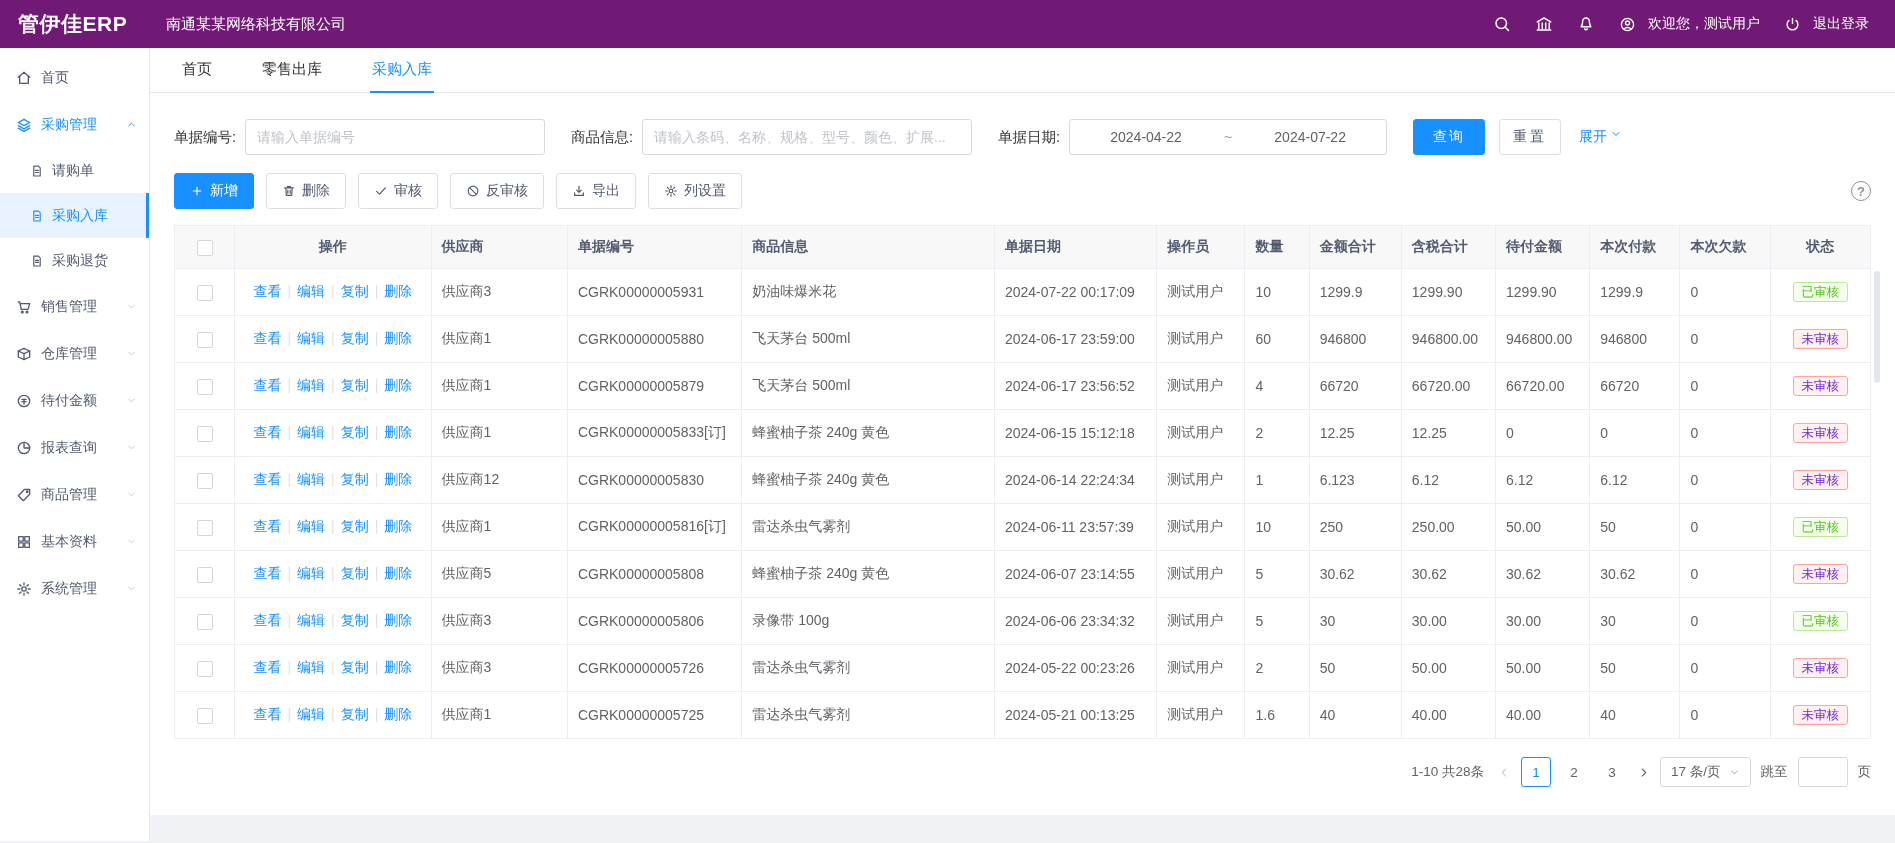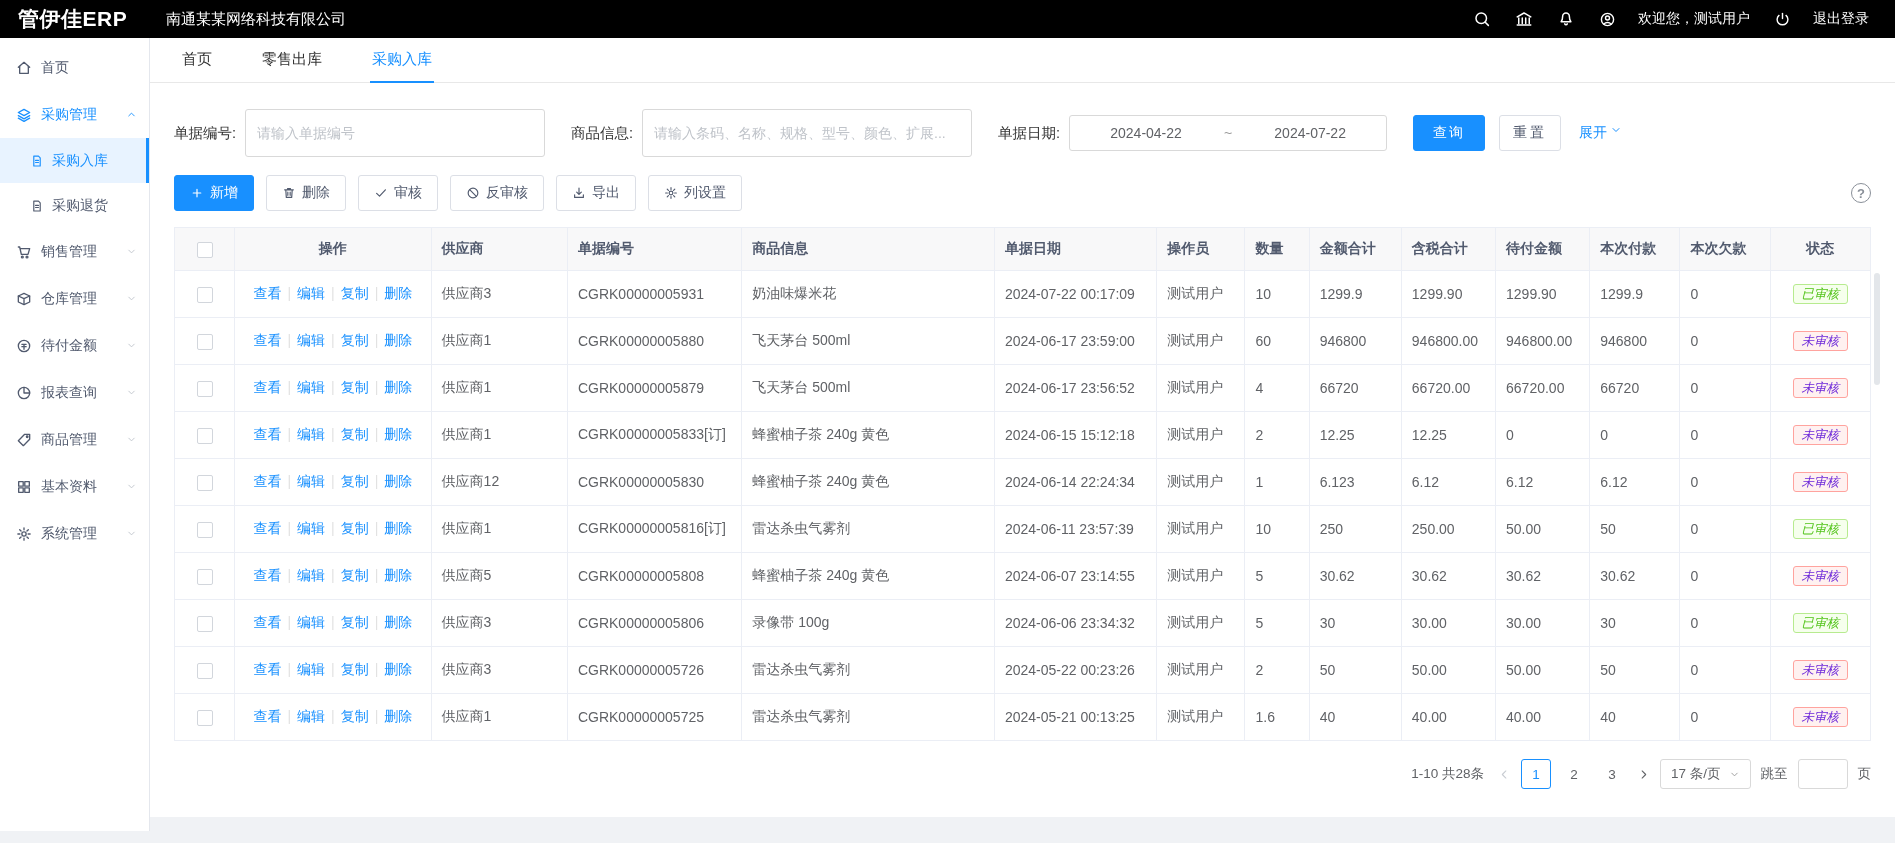--- a/index.html
+++ b/index.html
@@ -1,26 +1,26 @@
 <!DOCTYPE html>
 <html><head>
 <meta charset="utf-8">
 <style>
 * { box-sizing:border-box; margin:0; padding:0; }
 html,body { width:1895px; height:843px; overflow:hidden; }
 body { font-family:"Liberation Sans","DejaVu Sans",sans-serif; background:#f0f2f5; color:#333; font-size:14px; }
 
 
-.topbar { height:38px; background:#000000; display:flex; align-items:center; color:#fff; }
+.topbar { height:48px; background:#701a75; display:flex; align-items:center; color:#fff; }
 .logo { width:150px; padding-left:18px; font-size:21px; font-weight:bold; letter-spacing:.5px; flex:none; white-space:nowrap; }
 .company { margin-left:16px; font-size:15px; }
 .top-right { margin-left:auto; display:flex; align-items:center; gap:24px; padding-right:26px; font-size:14px; }
 .top-icon { display:inline-flex; cursor:pointer; color:#fff; }
 .top-icon svg { width:18px; height:18px; }
-.top-user,.top-logout { display:inline-flex; align-items:center; gap:22px; cursor:pointer; white-space:nowrap; }
+.top-user,.top-logout { display:inline-flex; align-items:center; gap:12px; cursor:pointer; white-space:nowrap; }
 .top-user svg,.top-logout svg { width:17px; height:17px; }
 
 
 .layout { display:flex; height:793px; }
 .sidebar { width:150px; flex:none; background:#fff; border-right:1px solid #e4e7ed; padding-top:6px; overflow:hidden; }
 .menu-item { height:47px; display:flex; align-items:center; padding:0 12px 0 16px; gap:9px; font-size:14px; color:#515a6e; cursor:pointer; }
 .menu-item.open { color:#1890ff; }
 .mi { display:inline-flex; flex:none; }
 .mi svg { width:16px; height:16px; }
 .mlabel { white-space:nowrap; }
@@ -35,21 +35,21 @@
 .main { flex:1; display:flex; flex-direction:column; min-width:0; background:#f0f2f5; }
 .tabbar { background:#fff; border-bottom:1px solid #e8e8e8; padding:0 0 0 30px; display:flex; height:45px; flex:none; }
 .tab { display:flex; align-items:center; padding:0 2px; margin-right:46px; font-size:15px; color:#333; cursor:pointer; border-bottom:2px solid transparent; margin-bottom:-1px; }
 .tab.active { color:#1890ff; border-bottom-color:#1890ff; }
 
 .content { background:#fff; padding:18px 24px 0; position:relative; flex:none; }
 
 
 .filters { display:flex; align-items:center; margin-top:8px; }
 .f-label { font-size:14.5px; color:#333; margin-right:9px; white-space:nowrap; }
-.text-input { height:48px; border:1px solid #d9d9d9; border-radius:3px; padding:0 11px; font-size:14px; color:#606266; outline:none; font-family:inherit; background:#fff; }
+.text-input { height:36px; border:1px solid #d9d9d9; border-radius:3px; padding:0 11px; font-size:14px; color:#606266; outline:none; font-family:inherit; background:#fff; }
 .text-input::placeholder { color:#bfc3c9; }
 .input-docno { width:300px; margin-right:26px; }
 .input-product { width:330px; margin-right:26px; }
 .date-range { width:318px; height:36px; border:1px solid #d9d9d9; border-radius:3px; display:flex; align-items:center; margin-right:26px; color:#606266; background:#fff; }
 .date-range .dval { flex:1; text-align:center; font-size:14px; cursor:pointer; }
 .date-range .dsep { color:#999; padding:0 2px; }
 .btn { height:36px; border:1px solid #dcdfe6; background:#fff; border-radius:3px; color:#515a6e; font-size:14px; display:inline-flex; align-items:center; gap:6px; padding:0 15px; cursor:pointer; font-family:inherit; white-space:nowrap; }
 .btn-primary { background:#1890ff; border-color:#1890ff; color:#fff; }
 .btn-search { padding:0 19px; letter-spacing:2px; margin-right:14px; }
 .btn-reset { padding:0 13px; letter-spacing:3px; }
@@ -67,21 +67,21 @@
 table { width:100%; border-collapse:collapse; table-layout:fixed; }
 th,td { border:1px solid #ebeef5; white-space:nowrap; overflow:hidden; padding:0 10px; }
 th { height:43px; background:#f8f8f9; color:#515a6e; font-weight:bold; font-size:14px; text-align:left; }
 td { height:47px; color:#606266; font-size:14px; background:#fff; }
 th.cb-col,td.cb-col { text-align:center; padding:0; }
 th.col-actions,td.actions-cell { text-align:center; }
 th.col-status,td.status-cell { text-align:center; }
 .checkbox { display:inline-block; width:16px; height:16px; border:1px solid #d2d6dc; border-radius:2px; background:#fff; vertical-align:middle; cursor:pointer; }
 .op-link { color:#1890ff; cursor:pointer; }
 .op-sep { color:#e2e2e2; margin:0 6px; }
-.badge { display:inline-block; padding:1px 8px; border-radius:3px; font-size:12.5px; border:1px solid; line-height:1.35;font-style:italic; }
+.badge { display:inline-block; padding:1px 8px; border-radius:3px; font-size:12.5px; border:1px solid; line-height:1.35; }
 .badge.approved { color:#52c41a; border-color:#b7eb8f; background:#f6ffed; }
 .badge.pending { color:#6d28d9; border-color:#ffa39e; background:#fff1f0; }
 .scroll-thumb { position:absolute; right:-9px; top:46px; width:6px; height:112px; background:#e3e6ea; border-radius:3px; }
 
 
 .pagination { display:flex; align-items:center; justify-content:flex-end; gap:10px; margin-top:18px; padding-bottom:28px; font-size:13.5px; color:#606266; }
 .pg-summary { margin-right:4px; }
 .pg-chev { display:inline-flex; cursor:pointer; color:#606266; }
 .pg-chev.disabled { color:#c8ccd2; cursor:default; }
 .pg-chev svg { width:13px; height:13px; }
@@ -159,20 +159,29 @@
             <path d="M3.5 13l8.5 4.7L20.5 13"></path>
             <path d="M3.5 16.8L12 21.5l8.5-4.7"></path>
           </svg>
         </span>
         <span class="mlabel">采购管理</span>
         <span class="mchev">
           <svg viewBox="0 0 24 24" fill="none" stroke="currentColor" stroke-width="2" stroke-linecap="round" stroke-linejoin="round">
             <path d="M6 15l6-6 6 6"></path>
           </svg>
         </span>
+      </div>
+      <div class="submenu-item">
+        <span class="icon mi">
+          <svg viewBox="0 0 24 24" fill="none" stroke="currentColor" stroke-width="2" stroke-linecap="round" stroke-linejoin="round">
+            <path d="M6.5 3.5h8l3 3v14h-11z"></path>
+            <path d="M9.5 11h5M9.5 14.5h5"></path>
+          </svg>
+        </span>
+        <span class="mlabel">请购单</span>
       </div>
       <div class="submenu-item active">
         <span class="icon mi">
           <svg viewBox="0 0 24 24" fill="none" stroke="currentColor" stroke-width="2" stroke-linecap="round" stroke-linejoin="round">
             <path d="M6.5 3.5h8l3 3v14h-11z"></path>
             <path d="M9.5 11h5M9.5 14.5h5"></path>
           </svg>
         </span>
         <span class="mlabel">采购入库</span>
       </div>

